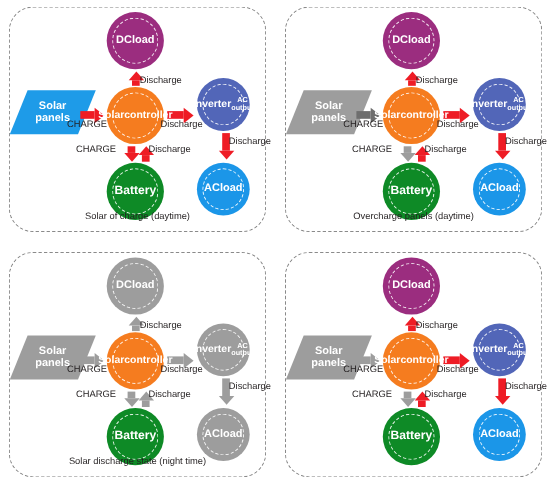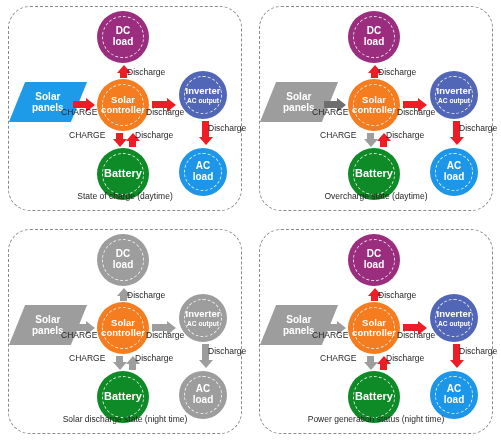--- a/index.html
+++ b/index.html
@@ -13,21 +13,21 @@
          border:1px dashed #8a8a8a;border-radius:22px;box-sizing:border-box;}
   .p1{left:8px;  top:6px;}
   .p2{left:259px;top:6px;}
   .p3{left:8px;  top:229px;}
   .p4{left:259px;top:229px;}
 
   .stage{position:absolute;inset:0;}
 
   
   .node{position:absolute;border-radius:50%;
-        display:flex;flex-direction:column;align-items:center;justify-content:center;
+        display:flex;align-items:center;justify-content:center;
         color:#ffffff;text-align:center;line-height:1.08;}
   .node::after{content:"";position:absolute;left:5px;top:5px;right:5px;bottom:5px;
         border:1px dashed rgba(255,255,255,.85);border-radius:50%;}
   .node .l1{position:relative;z-index:2;}
   .node .l2{position:relative;z-index:2;}
 
   .n-dc   {width:52px;height:52px;left:88px;  top:4px;  font-size:10px;font-weight:bold;}
   .n-ctl  {width:52px;height:52px;left:88px;  top:72px; font-size:9.5px;font-weight:bold;}
   .n-bat  {width:52px;height:52px;left:88px;  top:141px;font-size:11px;font-weight:bold;}
   .n-inv  {width:48px;height:48px;left:170px; top:64px; font-size:9.5px;font-weight:bold;}
@@ -122,21 +122,21 @@
           <span class="head" style="border-top: 8px solid rgb(238, 28, 37);"></span>
         </div>
 
       <div class="lab" style="left:52px;top:100px;">CHARGE</div>
       <div class="lab" style="left:118px;top:60px;">Discharge</div>
       <div class="lab" style="left:60px;top:123px;">CHARGE</div>
       <div class="lab" style="left:126px;top:123px;">Discharge</div>
       <div class="lab" style="left:137px;top:100px;">Discharge</div>
       <div class="lab" style="left:199px;top:116px;">Discharge</div>
 
-      <div class="caption">State of charge (daytime)</div>
+      <div class="caption">Solar of charge (daytime)</div>
     </div>
   </div>
 
   <div class="panel p2">
     <div class="stage">
 
       <div class="solar" style="background: rgb(157, 157, 157);">
         <span><b>Solar</b><br><b>panels</b></span>
       </div>
 
@@ -189,21 +189,21 @@
           <span class="head" style="border-top: 8px solid rgb(238, 28, 37);"></span>
         </div>
 
       <div class="lab" style="left:52px;top:100px;">CHARGE</div>
       <div class="lab" style="left:118px;top:60px;">Discharge</div>
       <div class="lab" style="left:60px;top:123px;">CHARGE</div>
       <div class="lab" style="left:126px;top:123px;">Discharge</div>
       <div class="lab" style="left:137px;top:100px;">Discharge</div>
       <div class="lab" style="left:199px;top:116px;">Discharge</div>
 
-      <div class="caption">Overcharge state (daytime)</div>
+      <div class="caption">Overcharge panels (daytime)</div>
     </div>
   </div>
 
   <div class="panel p3">
     <div class="stage">
 
       <div class="solar" style="background: rgb(157, 157, 157);">
         <span><b>Solar</b><br><b>panels</b></span>
       </div>
 
@@ -323,17 +323,16 @@
           <span class="head" style="border-top: 8px solid rgb(238, 28, 37);"></span>
         </div>
 
       <div class="lab" style="left:52px;top:100px;">CHARGE</div>
       <div class="lab" style="left:118px;top:60px;">Discharge</div>
       <div class="lab" style="left:60px;top:123px;">CHARGE</div>
       <div class="lab" style="left:126px;top:123px;">Discharge</div>
       <div class="lab" style="left:137px;top:100px;">Discharge</div>
       <div class="lab" style="left:199px;top:116px;">Discharge</div>
 
-      <div class="caption">Power generation status (night time)</div>
     </div>
   </div>
 
 </div>
 
 </body></html>

